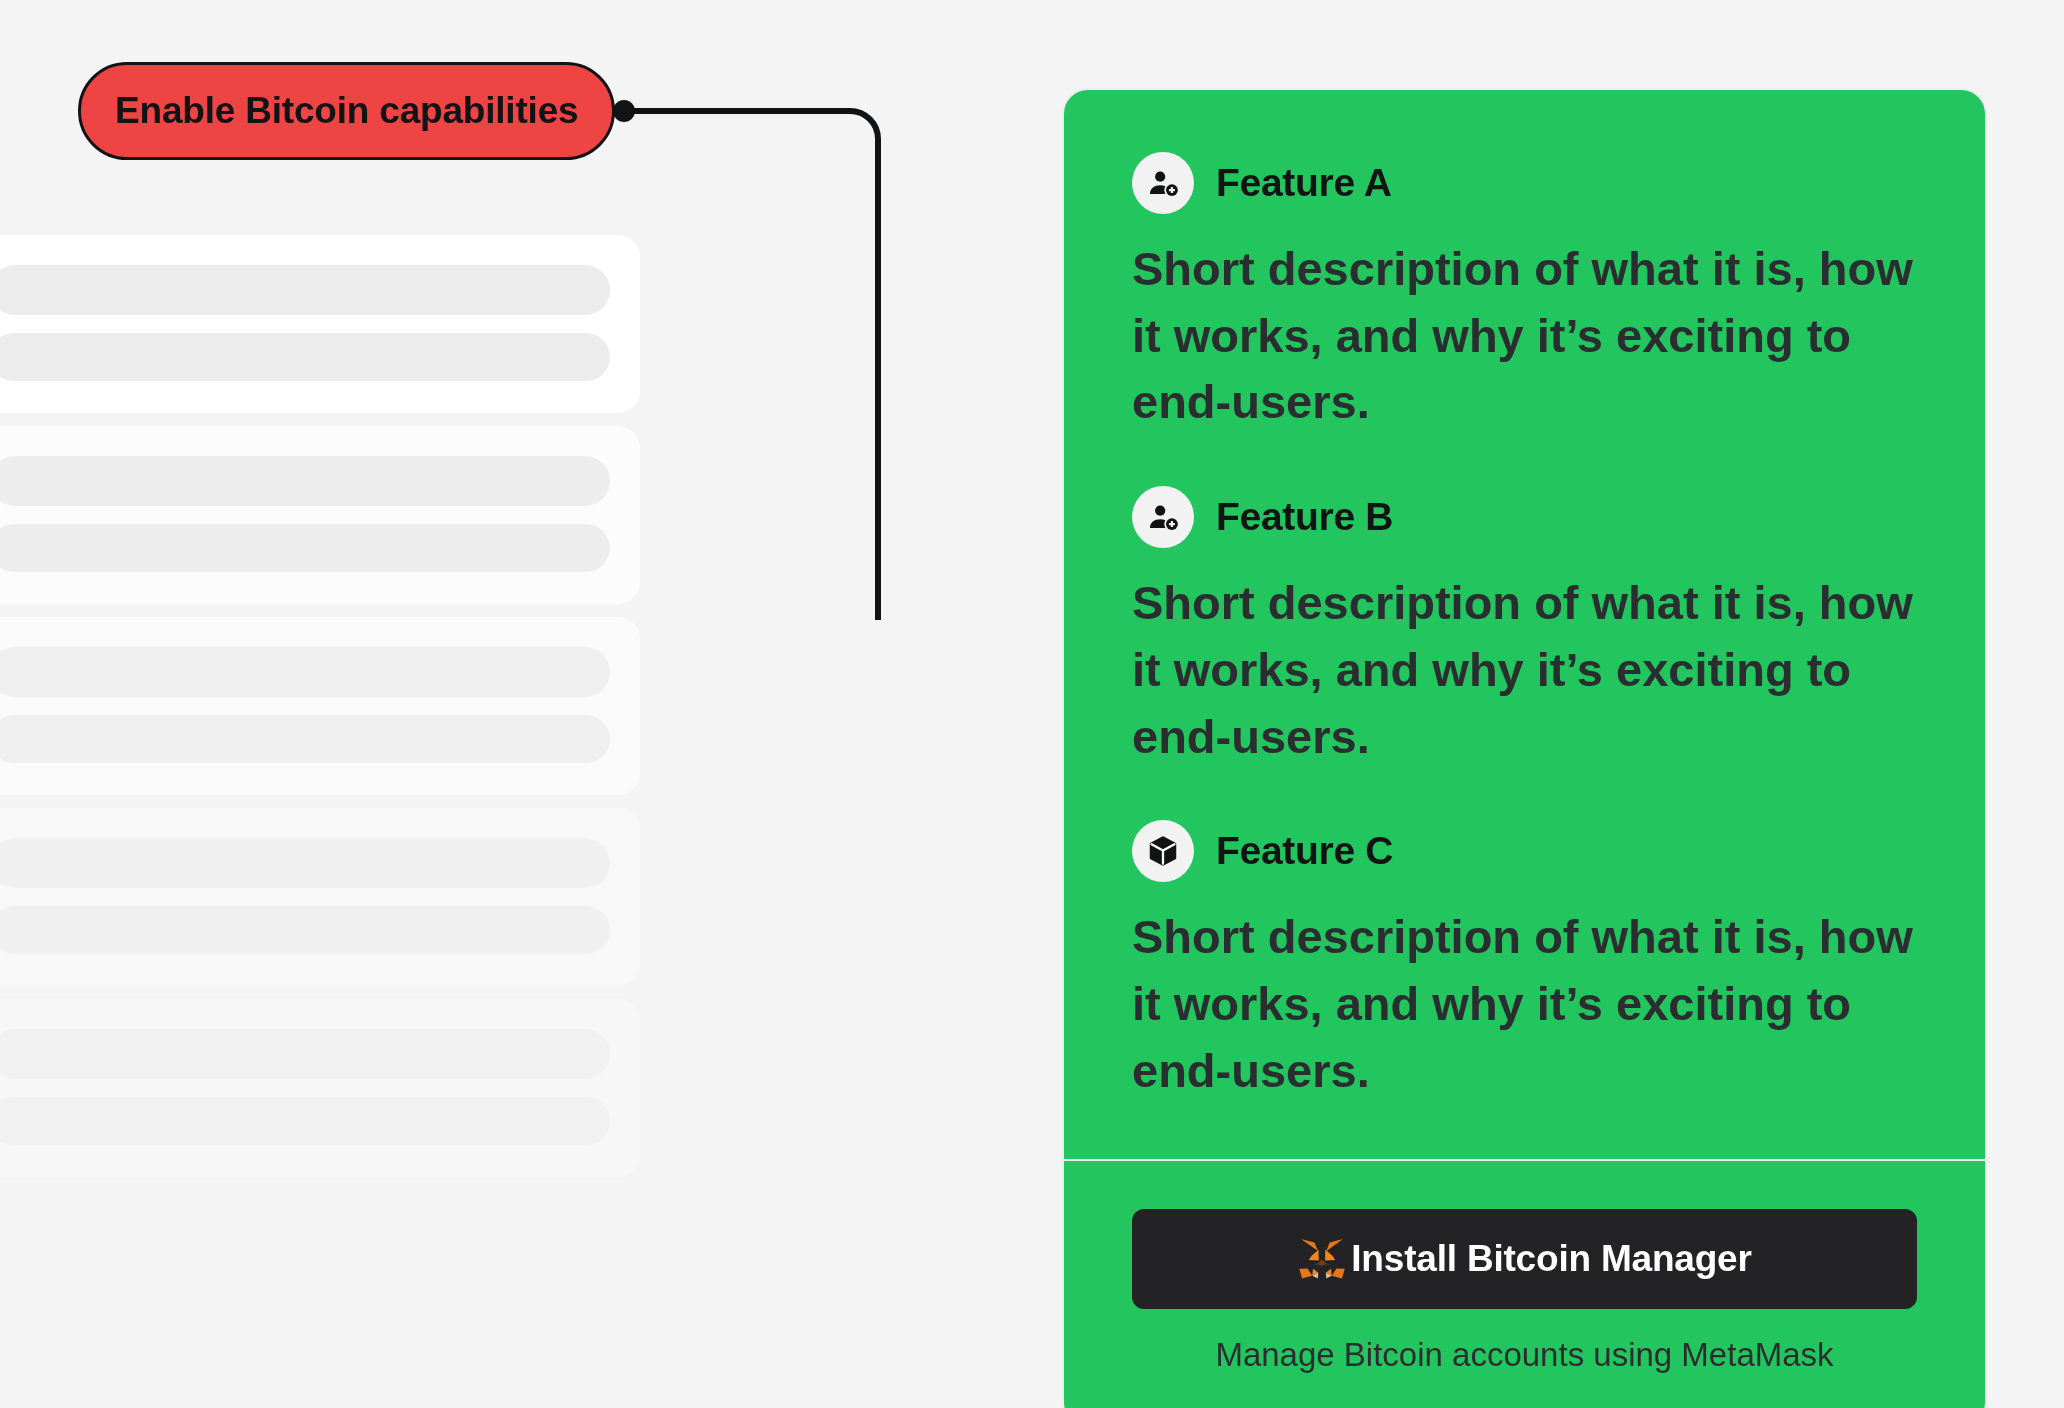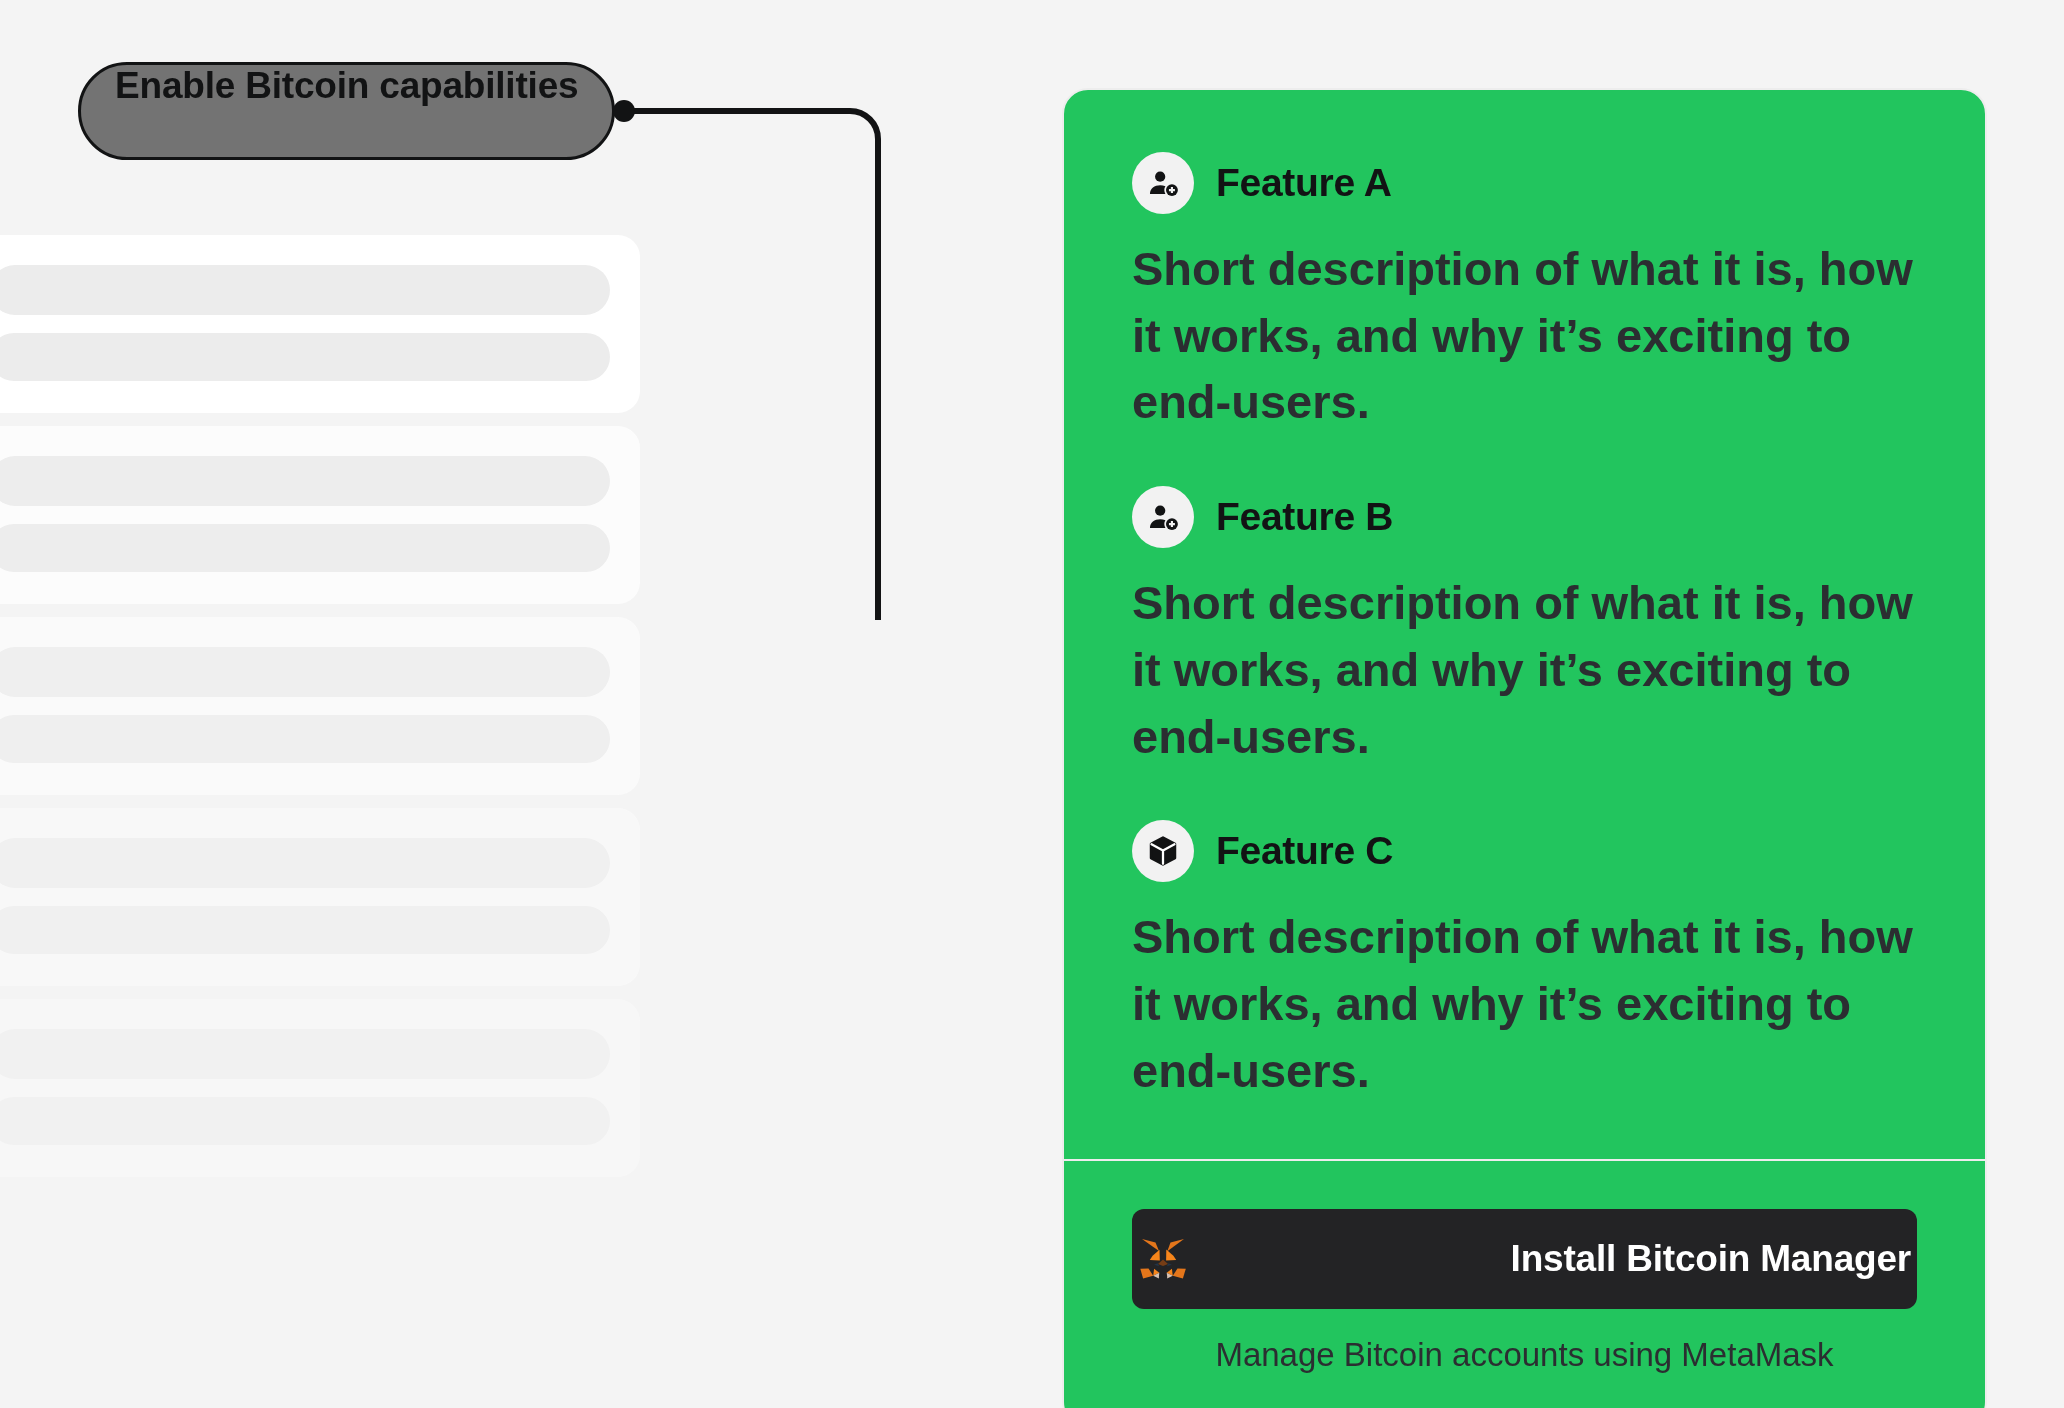--- a/index.html
+++ b/index.html
@@ -17,22 +17,23 @@
   }
 
   
   .callout {
     position: absolute;
     left: 78px;
     top: 62px;
     height: 98px;
     box-sizing: border-box;
     display: flex;
+    align-items: center;
     padding: 0 34px;
-    background: #737373;
+    background: #ef4444;
     border: 3px solid #121314;
     border-radius: 49px;
     font-size: 37px;
     font-weight: 700;
     letter-spacing: -0.2px;
     white-space: nowrap;
     z-index: 5;
   }
   .callout-dot {
     position: absolute;
@@ -134,21 +135,21 @@
   .install-btn {
     width: 100%;
     box-sizing: border-box;
     height: 100px;
     background: #232325;
     color: #ffffff;
     border: none;
     border-radius: 12px;
     display: flex;
     align-items: center;
-    justify-content: space-between;
+    justify-content: center;
     gap: 4px;
     cursor: pointer;
     font-family: "Liberation Sans", sans-serif;
     font-size: 37px;
     font-weight: 700;
     letter-spacing: -0.2px;
   }
   .fox {
     width: 50px;
     height: 46px;

